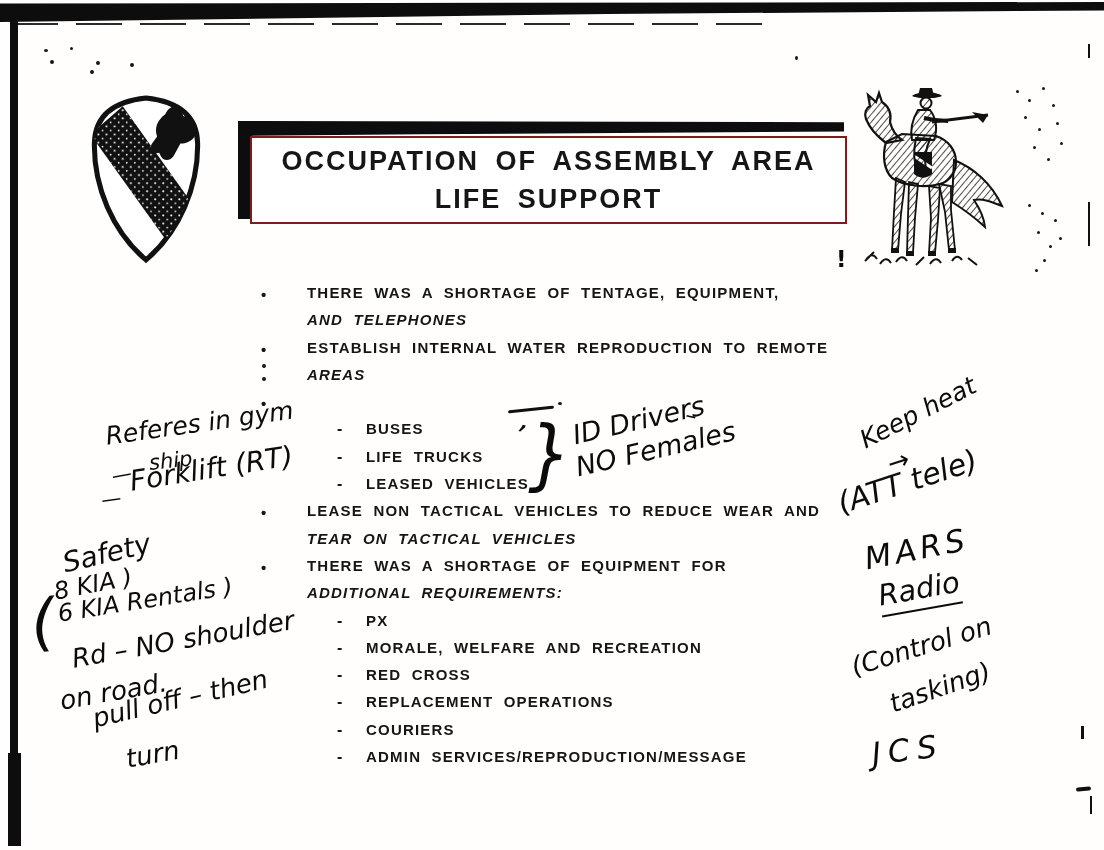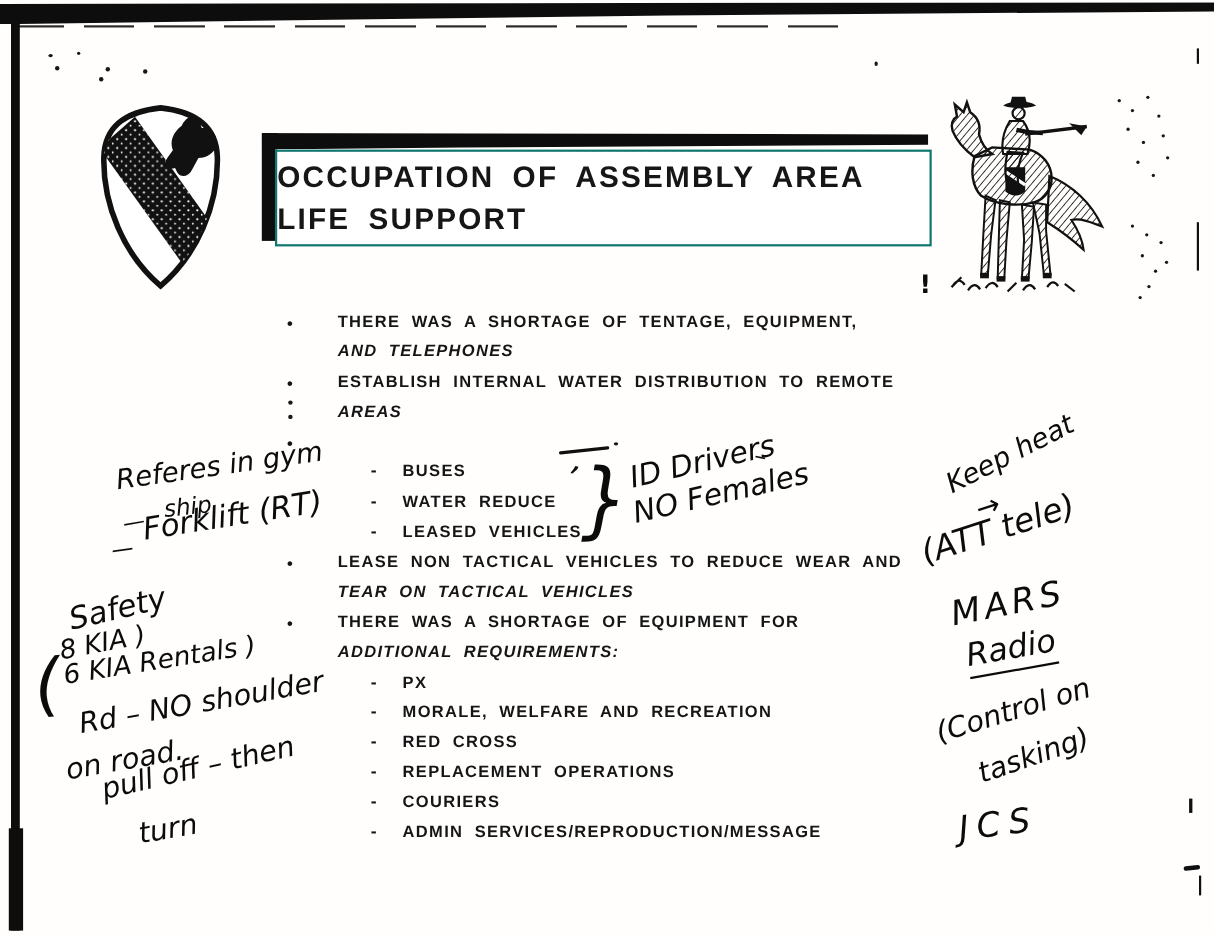--- a/index.html
+++ b/index.html
@@ -12,21 +12,21 @@
   #topbar2{left:12px;top:23px;width:760px;height:2px;background:
           repeating-linear-gradient(90deg,#2a2a2a 0 46px,transparent 46px 64px);}
   #leftbar{left:10px;top:5px;width:8px;height:841px;}
   #leftbar2{left:8px;top:753px;width:13px;height:93px;}
   .speck{position:absolute;background:#171717;border-radius:50%;}
   
   #title-shadow-top{left:238px;top:121px;width:606px;height:15px;
           clip-path:polygon(0 0,100% 8%,100% 70%,30% 88%,0 100%);}
   #title-shadow-left{left:238px;top:121px;width:14px;height:98px;}
   #title-box{position:absolute;left:250px;top:136px;width:593px;height:84px;background:#fff;
-          border:2px solid #0f766e;}
+          border:2px solid #7f1d1d;text-align:center;}
   .title-line{font-size:27px;font-weight:bold;letter-spacing:2px;word-spacing:7px;
           line-height:38px;color:#161616;}
   #title-box .pad{padding-top:4px;}
   
   #list{position:absolute;left:258px;top:284px;width:580px;}
   .row{position:relative;height:27.3px;font-weight:bold;font-size:15px;
        letter-spacing:1.2px;word-spacing:5px;color:#151515;white-space:nowrap;}
   .row .mk{position:absolute;top:2px;font-size:15px;}
   .lv1 .mk{left:3px;}
   .lv2 .mk{left:79px;top:0px;font-size:16px;}
@@ -153,25 +153,25 @@
   <div id="title-box">
     <div class="pad">
       <div class="title-line">OCCUPATION OF ASSEMBLY AREA</div>
       <div class="title-line">LIFE SUPPORT</div>
     </div>
   </div>
 
   <div id="list">
     <div class="row lv1"><span class="mk">•</span><span class="tx">THERE WAS A SHORTAGE OF TENTAGE, EQUIPMENT,</span></div>
     <div class="row cont"><span class="tx">AND TELEPHONES</span></div>
-    <div class="row lv1"><span class="mk">•</span><span class="tx">ESTABLISH INTERNAL WATER DISTRIBUTION TO REMOTE</span></div>
+    <div class="row lv1"><span class="mk">•</span><span class="tx">ESTABLISH INTERNAL WATER REPRODUCTION TO REMOTE</span></div>
     <div class="row cont"><span class="tx">AREAS</span></div>
     <div class="row lv1"><span class="mk">•</span></div>
     <div class="row lv2"><span class="mk">-</span><span class="tx">BUSES</span></div>
-    <div class="row lv2"><span class="mk">-</span><span class="tx">WATER REDUCE</span></div>
+    <div class="row lv2"><span class="mk">-</span><span class="tx">LIFE TRUCKS</span></div>
     <div class="row lv2"><span class="mk">-</span><span class="tx">LEASED VEHICLES</span></div>
     <div class="row lv1"><span class="mk">•</span><span class="tx">LEASE NON TACTICAL VEHICLES TO REDUCE WEAR AND</span></div>
     <div class="row cont"><span class="tx">TEAR ON TACTICAL VEHICLES</span></div>
     <div class="row lv1"><span class="mk">•</span><span class="tx">THERE WAS A SHORTAGE OF EQUIPMENT FOR</span></div>
     <div class="row cont"><span class="tx">ADDITIONAL REQUIREMENTS:</span></div>
     <div class="row lv2"><span class="mk">-</span><span class="tx">PX</span></div>
     <div class="row lv2"><span class="mk">-</span><span class="tx">MORALE, WELFARE AND RECREATION</span></div>
     <div class="row lv2"><span class="mk">-</span><span class="tx">RED CROSS</span></div>
     <div class="row lv2"><span class="mk">-</span><span class="tx">REPLACEMENT OPERATIONS</span></div>
     <div class="row lv2"><span class="mk">-</span><span class="tx">COURIERS</span></div>

